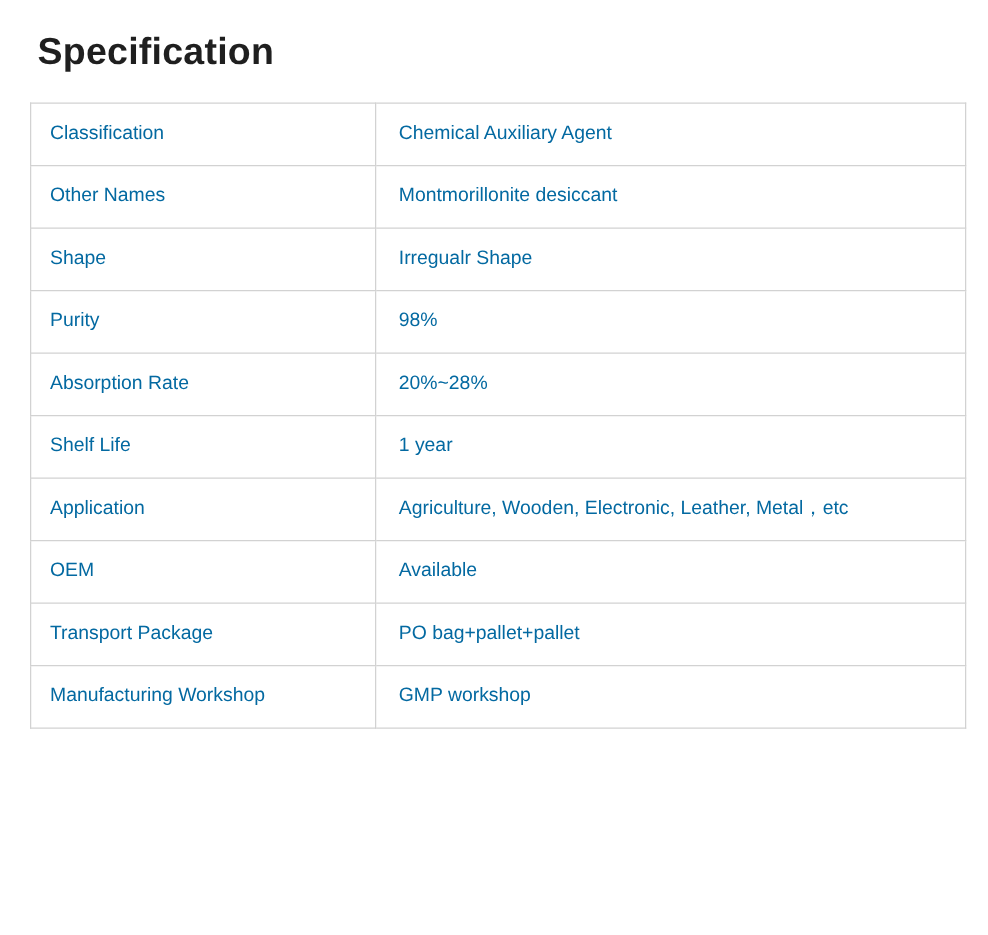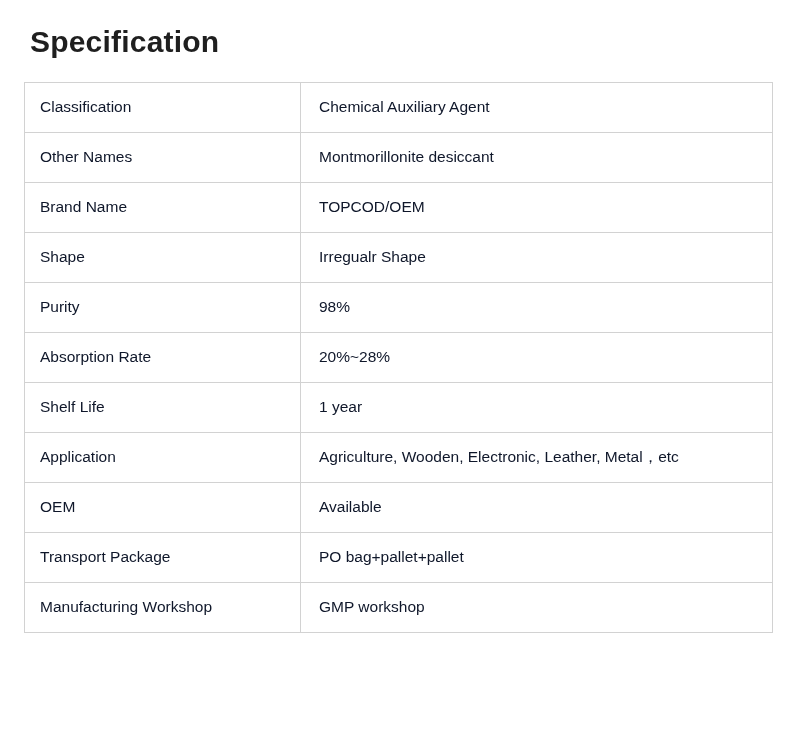--- a/index.html
+++ b/index.html
@@ -37,21 +37,21 @@
     border-collapse: collapse;
     table-layout: fixed;
     border: 1px solid #d2d2d2;
   }
   .spec-table col.c-label { width: 276px; }
   .spec-table col.c-value { width: 472px; }
   .spec-table td {
     border: 1px solid #d2d2d2;
     height: 47px;
     font-size: 15.5px;
-    color: #0f172a;
+    color: #0369a1;
     vertical-align: middle;
     line-height: 1.35;
     overflow: hidden;
   }
   .spec-table td.label {
     padding-left: 15px;
   }
   .spec-table td.value {
     padding-left: 18px;
   }
@@ -72,24 +72,20 @@
       <col class="c-value">
     </colgroup>
     <tbody>
       <tr>
         <td class="label">Classification</td>
         <td class="value">Chemical Auxiliary Agent</td>
       </tr>
       <tr>
         <td class="label">Other Names</td>
         <td class="value">Montmorillonite desiccant</td>
-      </tr>
-      <tr>
-        <td class="label">Brand Name</td>
-        <td class="value">TOPCOD/OEM</td>
       </tr>
       <tr>
         <td class="label">Shape</td>
         <td class="value">Irregualr Shape</td>
       </tr>
       <tr>
         <td class="label">Purity</td>
         <td class="value">98%</td>
       </tr>
       <tr>

